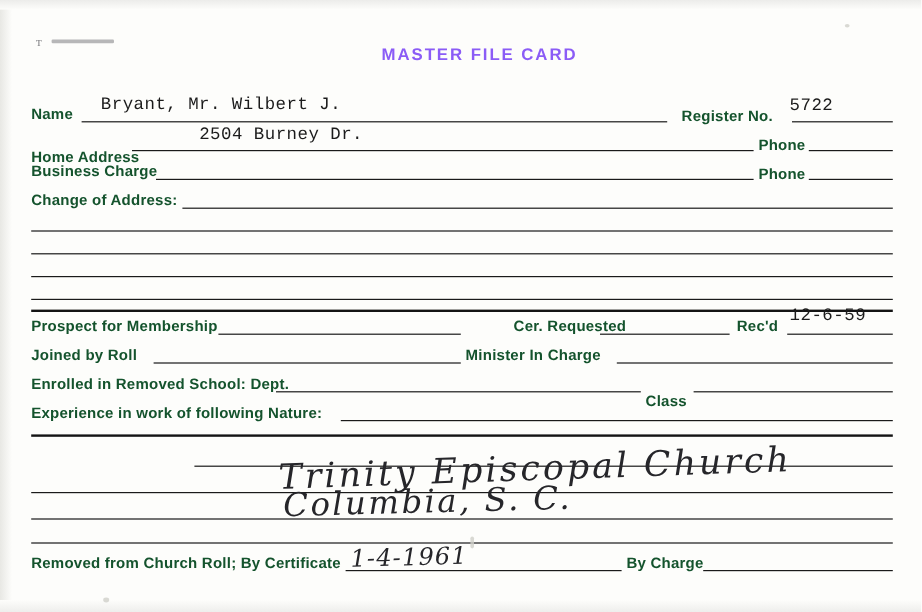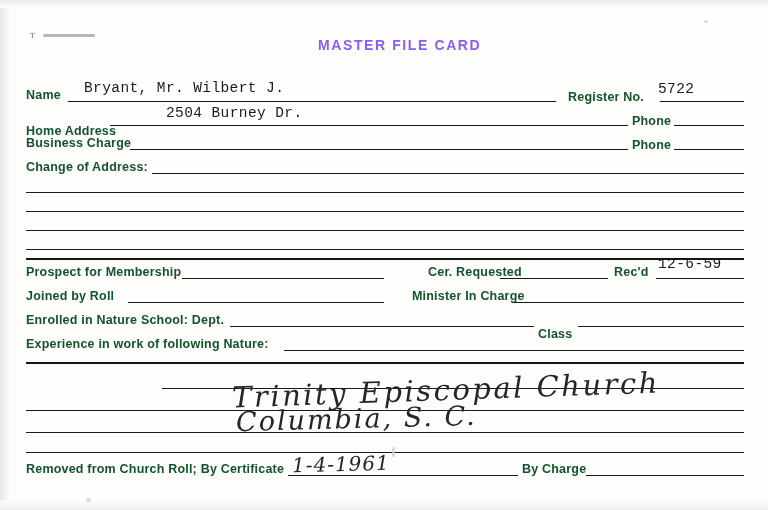--- a/index.html
+++ b/index.html
@@ -173,25 +173,25 @@
   <div class="typed" style="left:506px; top:258px;"></div>
 
   <div class="lbl" style="left:614px; top:265px;">Rec'd</div>
   <div class="rule" style="left:656px; top:278px; width:88px;"></div>
   <div class="typed" style="left:658px; top:256px;">12-6-59</div>
 
   <div class="lbl" style="left:26px; top:289px;">Joined by Roll</div>
   <div class="rule" style="left:128px; top:302px; width:256px;"></div>
   <div class="typed" style="left:136px; top:282px;"></div>
 
-  <div class="lbl" style="left:412px; top:289px;">Minister  In  Charge</div>
+  <div class="lbl" style="left:388px; top:289px;">Minister  In  Charge</div>
   <div class="rule" style="left:514px; top:302px; width:230px;"></div>
   <div class="typed" style="left:520px; top:282px;"></div>
 
-  <div class="lbl" style="left:26px; top:313px;">Enrolled in Nature School: Dept.</div>
+  <div class="lbl" style="left:26px; top:313px;">Enrolled in Removed School: Dept.</div>
   <div class="rule" style="left:230px; top:326px; width:304px;"></div>
   <div class="typed" style="left:238px; top:306px;"></div>
 
   <div class="lbl" style="left:538px; top:313px;margin-top:14px;">Class</div>
   <div class="rule" style="left:578px; top:326px; width:166px;"></div>
   <div class="typed" style="left:584px; top:306px;"></div>
 
   <div class="lbl" style="left:26px; top:337px;">Experience in work of following Nature:</div>
   <div class="rule" style="left:284px; top:350px; width:460px;"></div>
   <div class="typed" style="left:292px; top:330px;"></div>

